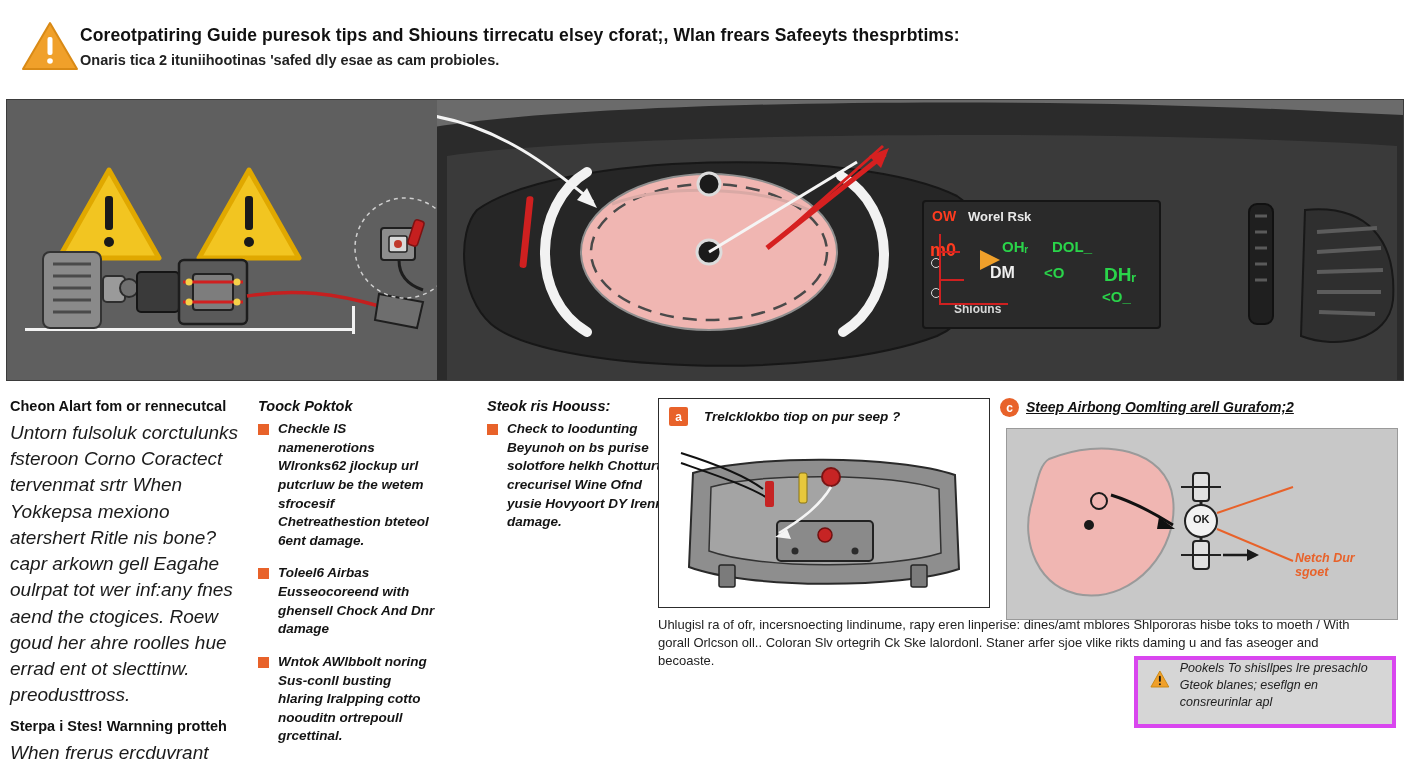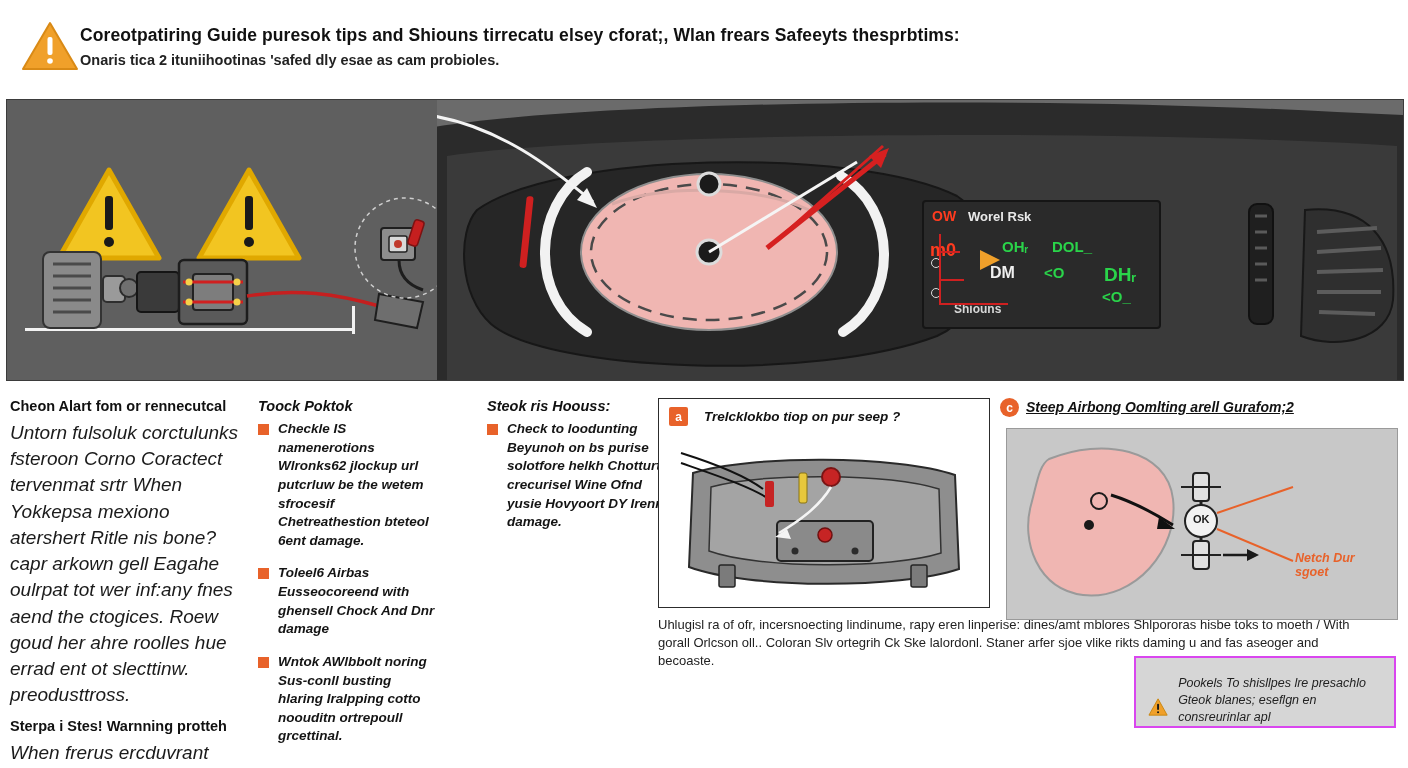--- a/index.html
+++ b/index.html
@@ -132,22 +132,22 @@
   .ab-svg{position:absolute;left:0;top:0;width:390px;height:190px;}
   .ab-lbl{position:absolute;font-size:12.5px;font-weight:bold;font-style:italic;color:#e8622a;}
   .ab-lbl.dark{color:#1a1a1a;font-style:normal;font-weight:bold;}
   .ab-caption{
     position:absolute;left:1006px;top:240px;width:390px;text-align:center;
     font-size:13px;font-style:italic;color:#222;
   }
 
   .notebox{
     position:absolute;left:1134px;top:272px;width:262px;height:72px;
-    background:#d6d6d6;border:2px solid #d946ef;
-    display:flex;align-items:flex-end;gap:10px;padding:0 12px;box-sizing:border-box;
+    background:#d6d6d6;border:4px solid #d946ef;
+    display:flex;align-items:flex-start;gap:10px;padding:0 12px;box-sizing:border-box;
   }
   .notebox .nb-text{font-size:12.5px;line-height:1.35;color:#222;font-style:italic;}
 
   .footer-note{
     position:absolute;right:14px;top:352px;font-size:12px;color:#333;font-style:italic;margin-top:38px;
   }
 </style>
 </head>
 <body>
 

